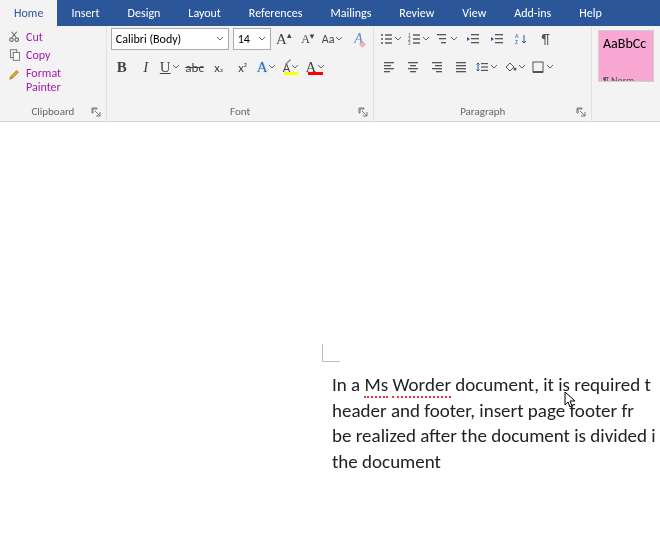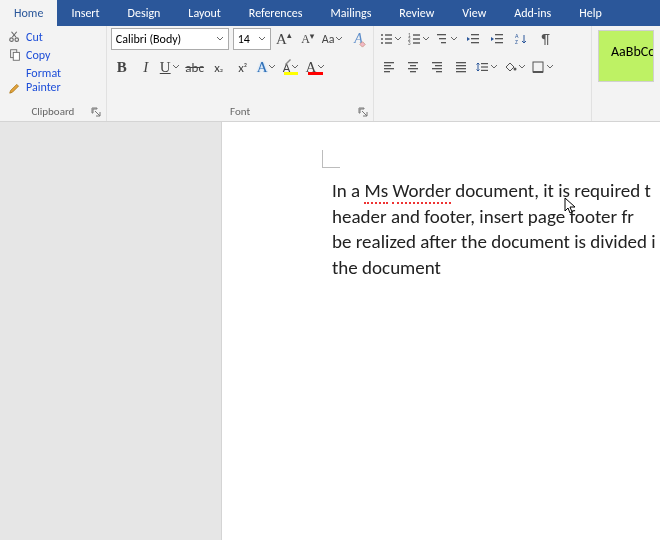--- a/index.html
+++ b/index.html
@@ -9,21 +9,21 @@
   .ribbon-tab { padding: 0 14px; line-height: 26px; cursor: pointer; font-size: 12px; }
   .ribbon-tab.active { background: #f3f3f3; color: #2b579a; }
 
   .ribbon { background: #f3f3f3; border-bottom: 1px solid #d4d4d4; display: flex; height: 96px; }
   .group { border-right: 1px solid #e1e1e1; display: flex; flex-direction: column; justify-content: space-between; position: relative; }
   .group-body { flex: 1; display: flex; flex-direction: column; padding: 2px 4px; }
   .group-label { text-align: center; font-size: 11px; color: #666; padding: 2px 16px 3px; position: relative; }
   .group-launcher { position: absolute; right: 4px; bottom: 3px; width: 12px; height: 12px; color: #666; }
   .group-launcher svg { width: 12px; height: 12px; }
 
-  .clip-item { display: flex; align-items: flex-end; gap: 4px; padding: 2px 4px; font-size: 12px; color: #1d4ed8; cursor: pointer; }
+  .clip-item { display: flex; align-items: flex-start; gap: 4px; padding: 2px 4px; font-size: 12px; color: #a21caf; cursor: pointer; }
 
   .row { display: flex; align-items: flex-start; gap: 2px; height: 28px; }
   .btn { min-width: 22px; height: 22px; display: inline-flex; align-items: center; justify-content: center; cursor: pointer; color: #444; border: 1px solid transparent; }
   .split { display: inline-flex; align-items: center; }
   .split .caret { width: 10px; display:flex; align-items:center; justify-content:center; }
   .caret svg { width: 8px; height: 8px; }
 
   .font-combo, .size-combo { background: #fff; border: 1px solid #ababab; height: 22px; display: flex; align-items: center; font-size: 12px; }
   .font-combo { width: 118px; padding: 0 4px; }
   .size-combo { width: 38px; padding: 0 4px; margin-left: 2px; }
@@ -34,25 +34,25 @@
   .uline { text-decoration: underline; font-family: "Times New Roman", serif; font-size: 15px; }
   .strike { font-family: Calibri; font-size: 13px; }
   .strike span { text-decoration: line-through; }
   .sub, .sup { font-family: Calibri; font-size: 13px; position: relative; }
   .sub::after { content:"₂"; font-size:10px; }
   .sup::after { content:"²"; font-size:10px; }
 
   .color-strip { position:absolute; bottom:2px; left:3px; right:3px; height:3px; }
 
   .styles-pane { padding: 4px 6px; }
-  .style-preview { border:1px solid #d0d0d0; background:#bef264; width:56px; height:52px; font-size:11px; padding:12px; overflow:hidden; }
+  .style-preview { border:1px solid #d0d0d0; background:#f9a8d4; width:56px; height:52px; font-size:11px; padding:4px; overflow:hidden; }
   .style-preview .big { font-family: Calibri; font-size:14px; color:#000; }
   .style-preview .small { font-size:10px; color:#555; margin-top:22px; }
 
-  .workarea { display:flex; height: calc(540px - 26px - 96px); }
+  .workarea { display:flex; height: calc(540px - 26px - 96px); align-items: center; }
   .nav-pane { width: 222px; background: #e6e6e6; border-right: 1px solid #d4d4d4; }
   .doc-surface { flex:1; background:#fff; position:relative; padding: 30px 0 0 0; }
   .page-corner { position:absolute; top:28px; left:100px; width:18px; height:18px; border-left:1px solid #bcbcbc; border-bottom:1px solid #bcbcbc; }
   .doc-text { position:absolute; top:56px; left:110px; right:-60px; font-family: Calibri, sans-serif; font-size:19px; color:#222; line-height:1.35; }
   .spellerr { border-bottom: 2px dotted #e33; }
 
   .cursor-icon { position:absolute; top:75px; left:342px; pointer-events:none; }
 
   svg { display:block; }
 </style>
@@ -378,20 +378,28 @@
               </svg>
             </span>
             <span class="caret">
               <svg viewBox="0 0 8 8">
                 <path d="M1 2l3 3 3-3" stroke="#666" fill="none"></path>
               </svg>
             </span>
           </div>
       </div>
     </div>
+    <div class="group-label">
+      <span>Paragraph</span>
+      <span class="group-launcher">
+          <svg viewBox="0 0 12 12">
+            <path d="M2 2h5v1H3v4H2z M5 5l5 5M10 6v4H6" stroke="#777" fill="none"></path>
+          </svg>
+        </span>
+    </div>
   </div>
 
   <div class="group" style="flex:1;border-right:none">
     <div class="styles-pane">
       <div class="style-preview">
         <div class="big">AaBbCc</div>
         <div class="small">¶ Norm</div>
       </div>
     </div>
   </div>

